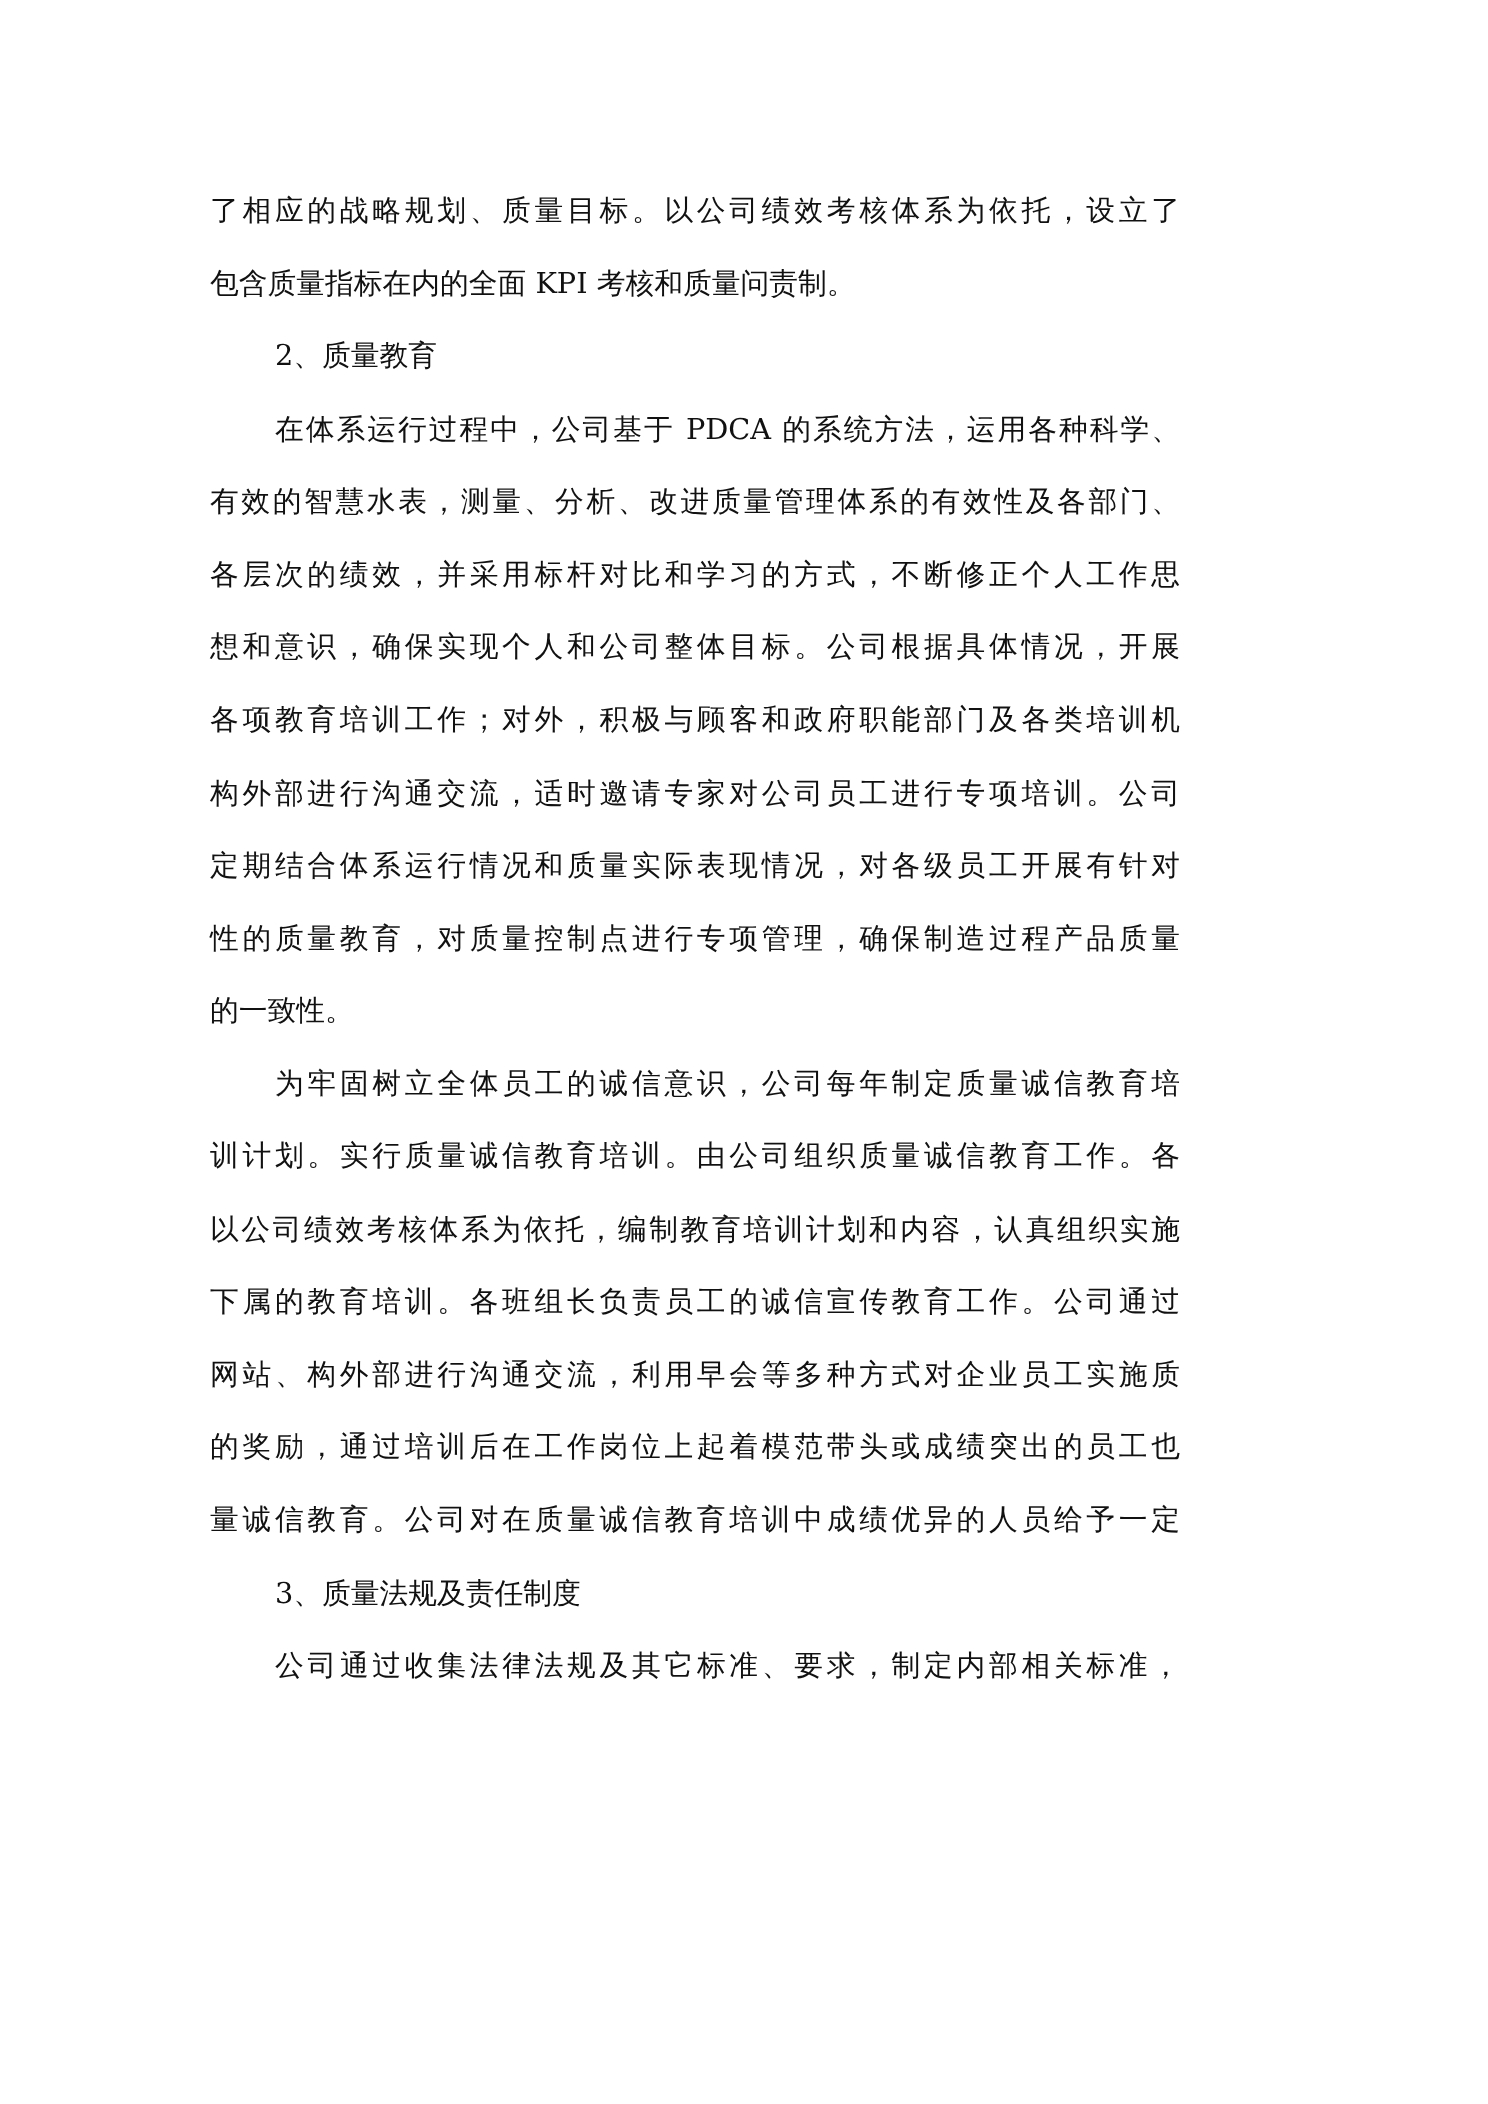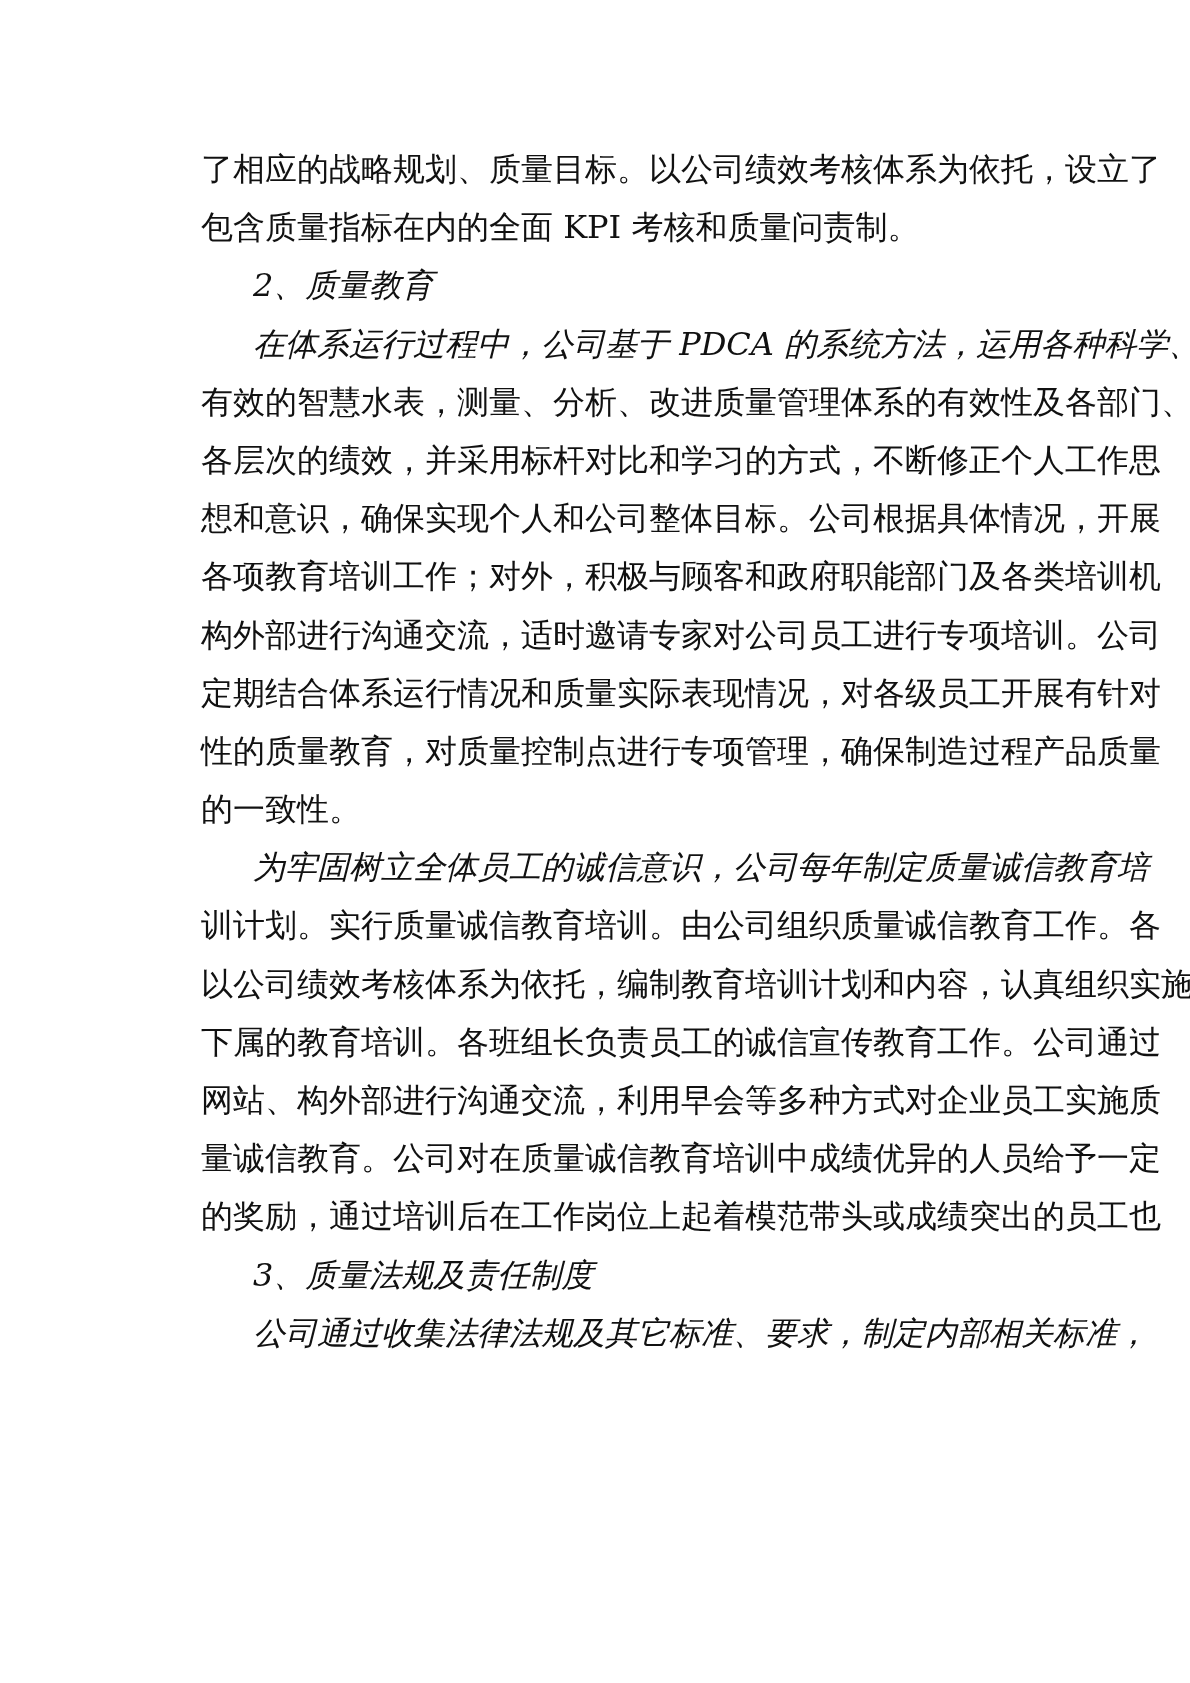--- a/index.html
+++ b/index.html
@@ -4,26 +4,25 @@
 <style>
   html, body { margin: 0; padding: 0; background: #ffffff; }
   body { width: 1190px; height: 1683px; position: relative; overflow: hidden; }
   .page {
     position: absolute;
     left: 168px;
     top: 140px;
     width: 776px;
     font-family: "DejaVu Serif", "Liberation Serif", serif;
     color: #111111;
-    font-size: 32px;
+    font-size: 23px;
     line-height: 58.2px;
-    margin-left: 33px;
   }
   .line { white-space: nowrap; height: 58.2px; overflow: visible; }
-  .indent { padding-left: 52px; font-style: italic; }
+  .indent { padding-left: 52px; }
   .just { text-align: justify; text-align-last: justify; }
 </style>
 </head>
 <body>
 
 <div class="page">
 
   <div>
     <div class="line just">了相应的战略规划、质量目标。以公司绩效考核体系为依托，设立了</div>
     <div class="line">包含质量指标在内的全面 KPI 考核和质量问责制。</div>
@@ -42,22 +41,22 @@
     <div class="line just">性的质量教育，对质量控制点进行专项管理，确保制造过程产品质量</div>
     <div class="line">的一致性。</div>
   </div>
 
   <div>
     <div class="line indent just">为牢固树立全体员工的诚信意识，公司每年制定质量诚信教育培</div>
     <div class="line just">训计划。实行质量诚信教育培训。由公司组织质量诚信教育工作。各</div>
     <div class="line just">以公司绩效考核体系为依托，编制教育培训计划和内容，认真组织实施</div>
     <div class="line just">下属的教育培训。各班组长负责员工的诚信宣传教育工作。公司通过</div>
     <div class="line just">网站、构外部进行沟通交流，利用早会等多种方式对企业员工实施质</div>
+    <div class="line just">的奖励，通过培训后在工作岗位上起着模范带头或成绩突出的员工也</div>
     <div class="line just">量诚信教育。公司对在质量诚信教育培训中成绩优异的人员给予一定</div>
-    <div class="line just">的奖励，通过培训后在工作岗位上起着模范带头或成绩突出的员工也</div>
   </div>
 
   <div class="line indent">3、质量法规及责任制度</div>
 
   <div>
     <div class="line indent just">公司通过收集法律法规及其它标准、要求，制定内部相关标准，</div>
   </div>
 
 </div>
 

